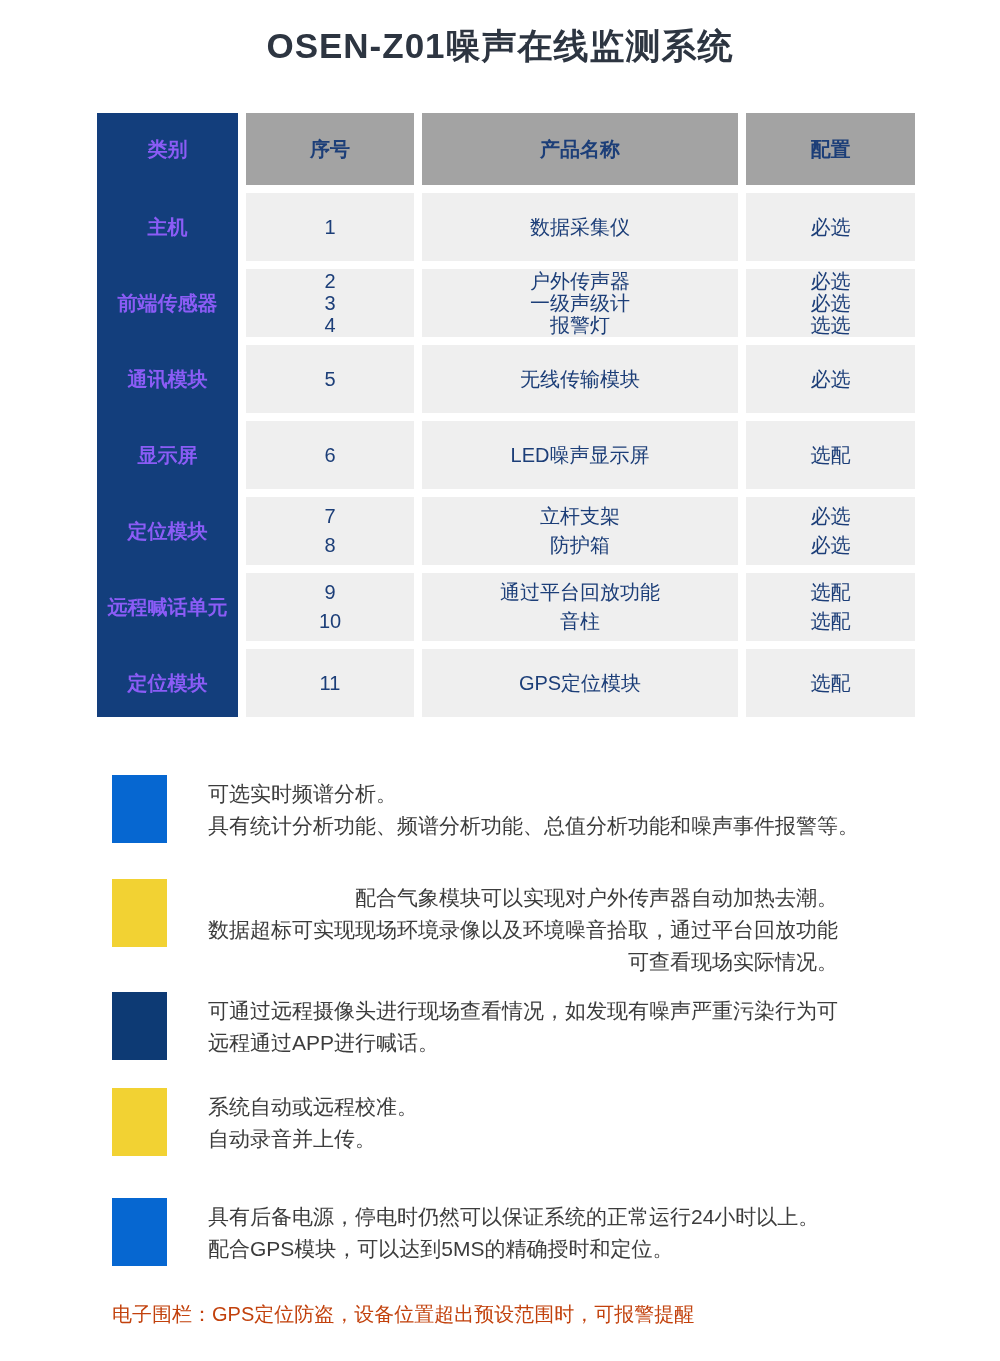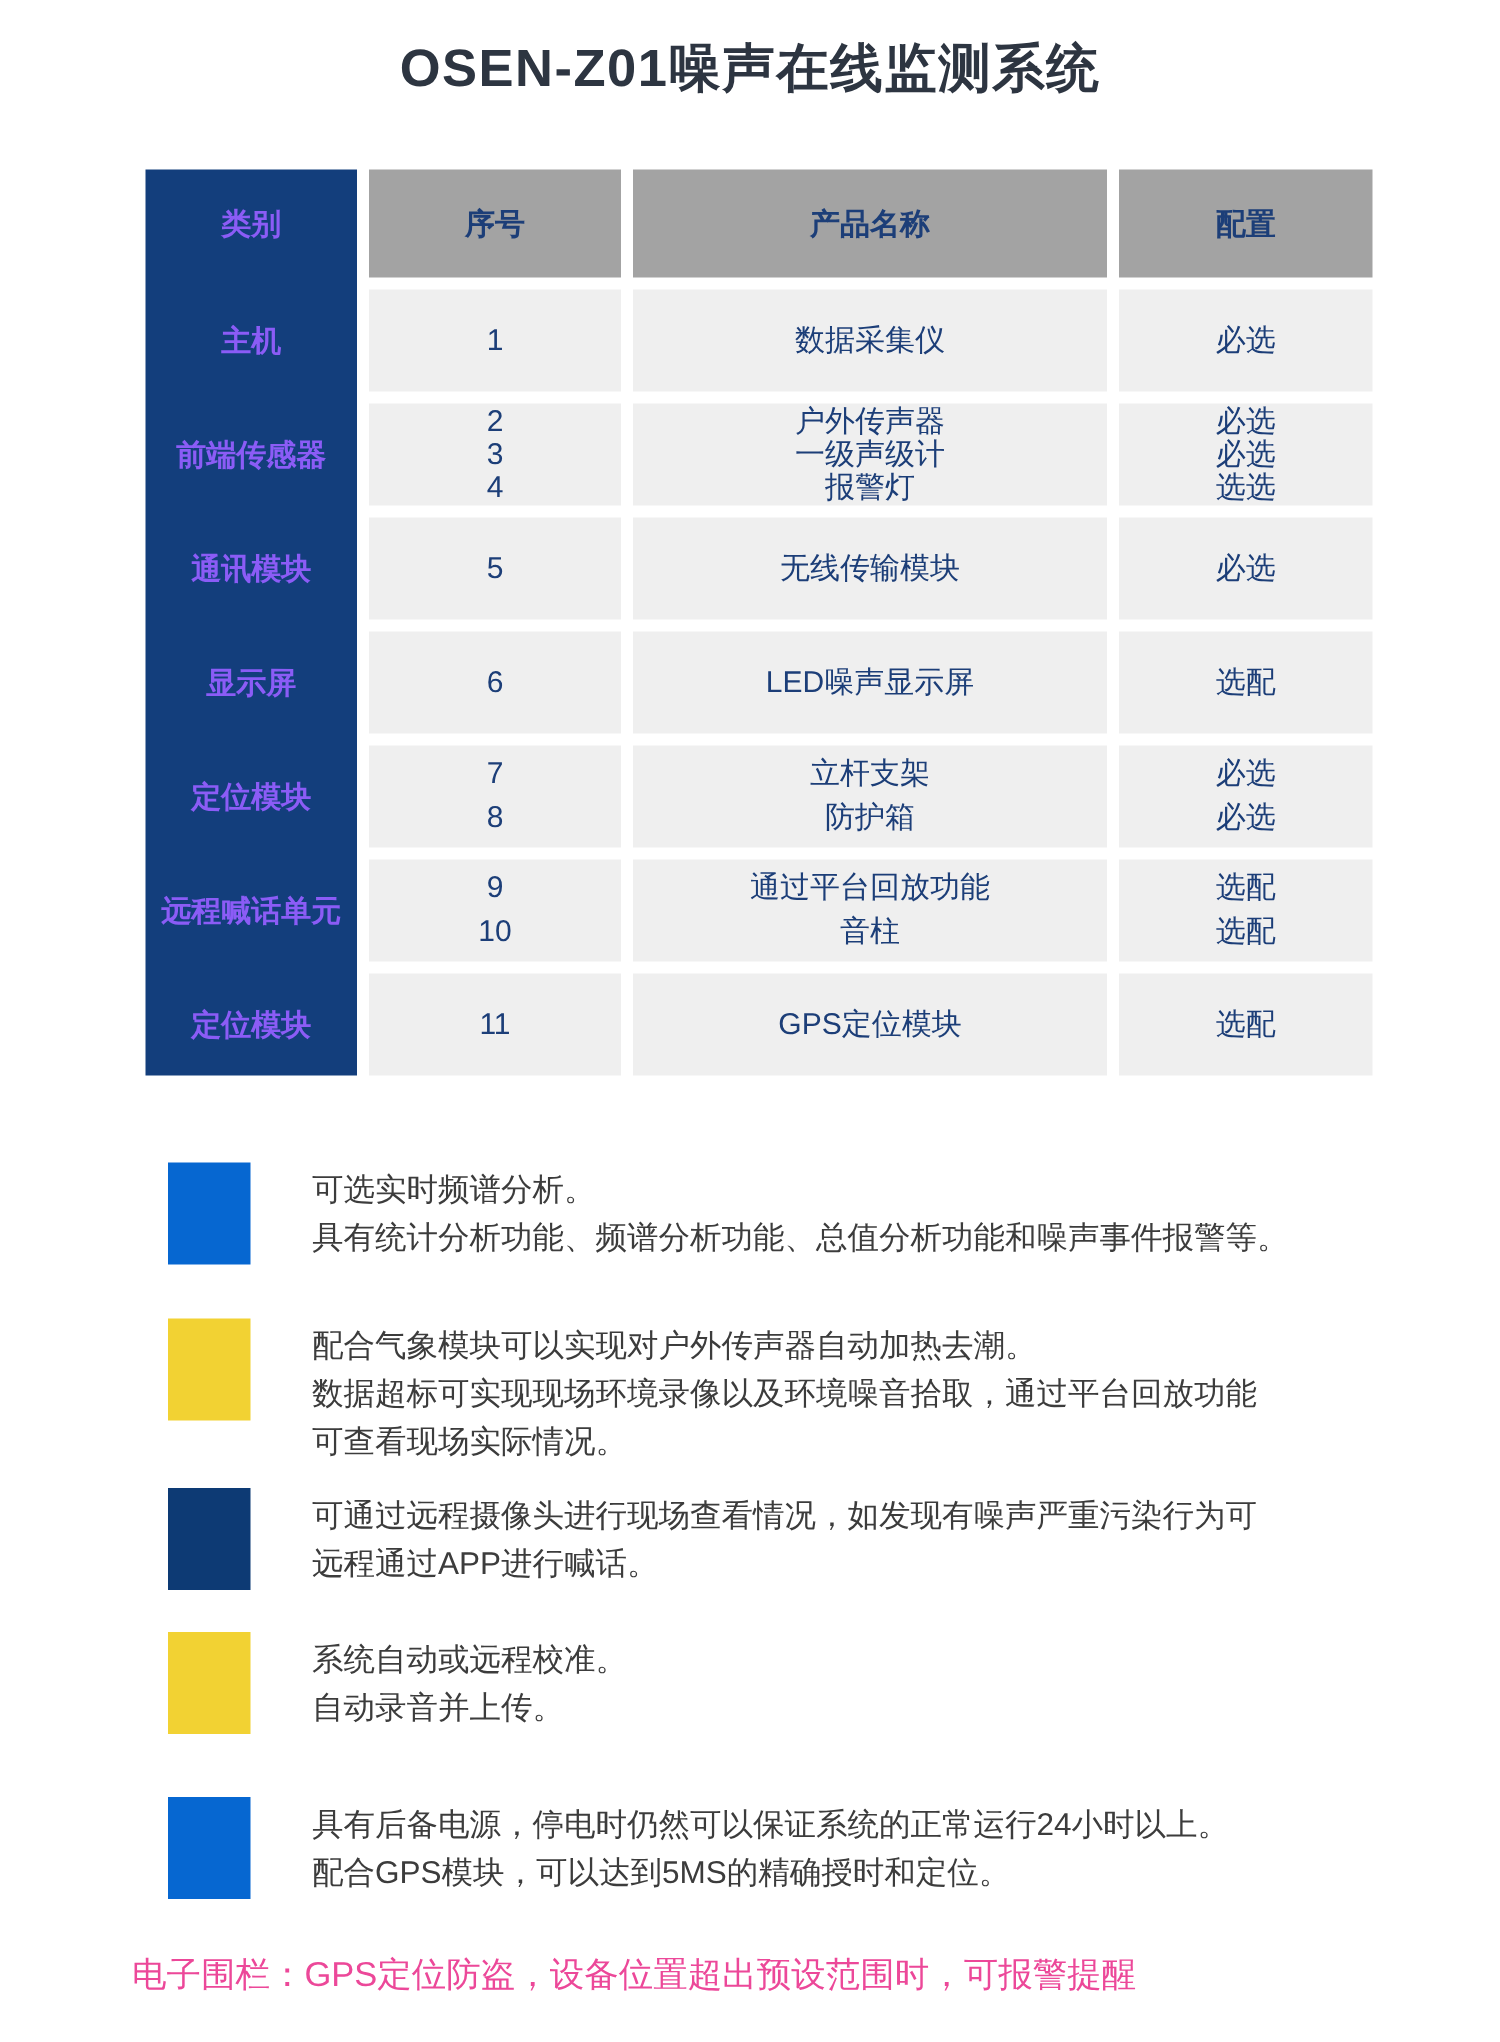--- a/index.html
+++ b/index.html
@@ -62,28 +62,28 @@
   .feature .marker{width:55px;height:68px;flex:none;}
   .feature-text{
     margin-left:41px;
     padding-top:3px;
     font-size:21px;
     line-height:32px;
     color:#3c3c3c;
     white-space:nowrap;
   }
   .gap-a{margin-bottom:36px;}
-  .gap-b{margin-bottom:14px;}
+  .gap-b{margin-bottom:14px;text-align:right;}
   .gap-c{margin-bottom:28px;}
   .gap-d{margin-bottom:42px;}
   
   .footnote{
-    margin:35px 0 0 88px;
-    font-size:23px;
-    color:#ec4899;
+    margin:35px 0 0 112px;
+    font-size:20px;
+    color:#c2410c;
   }
 </style>
 </head>
 <body>
 
 <h1 class="page-title">OSEN-Z01噪声在线监测系统</h1>
 
 <div class="product-table">
   <div class="cat-bg" style="background: rgb(19, 62, 124);"></div>
 

